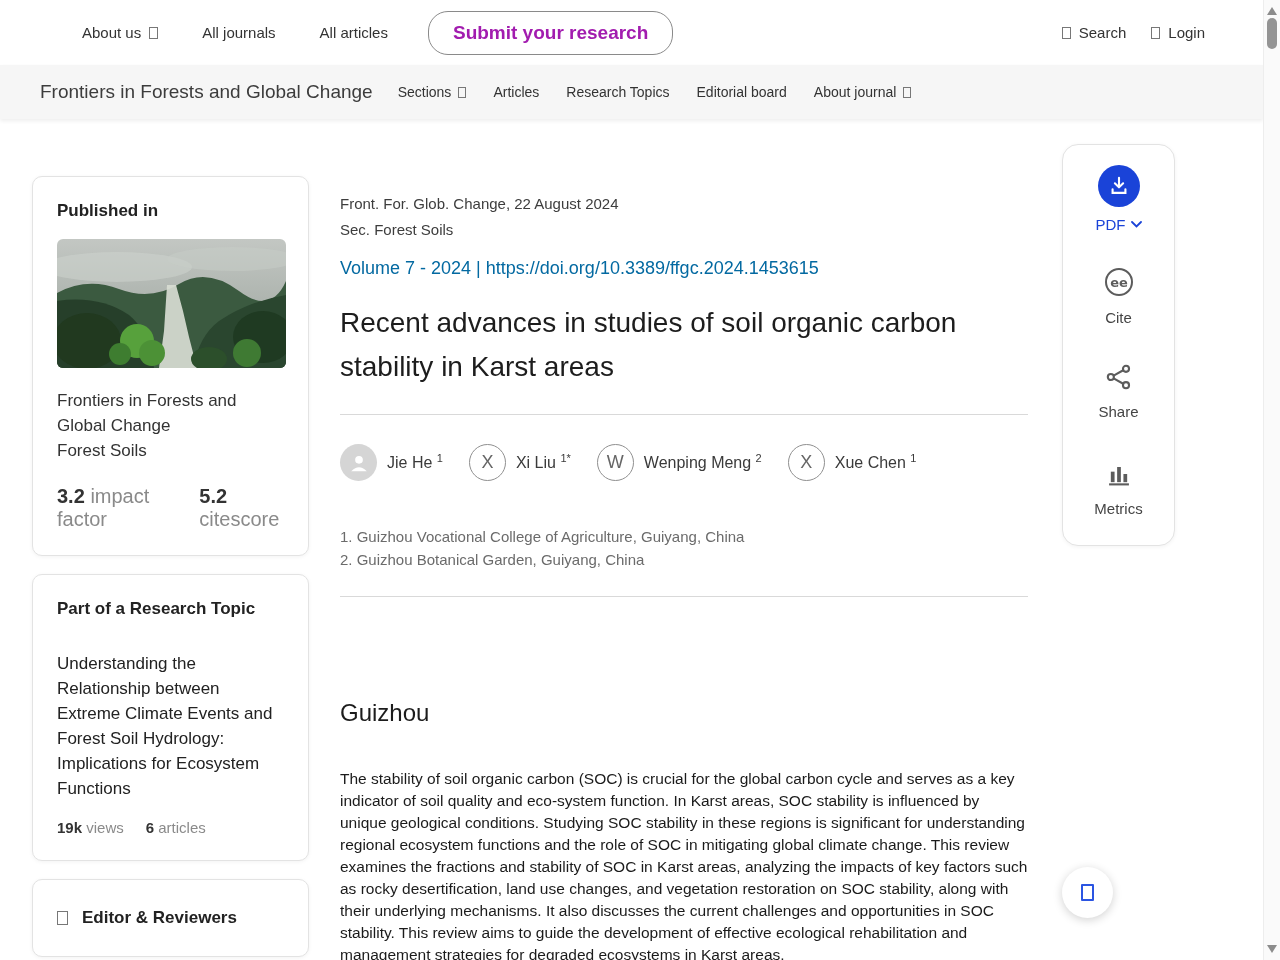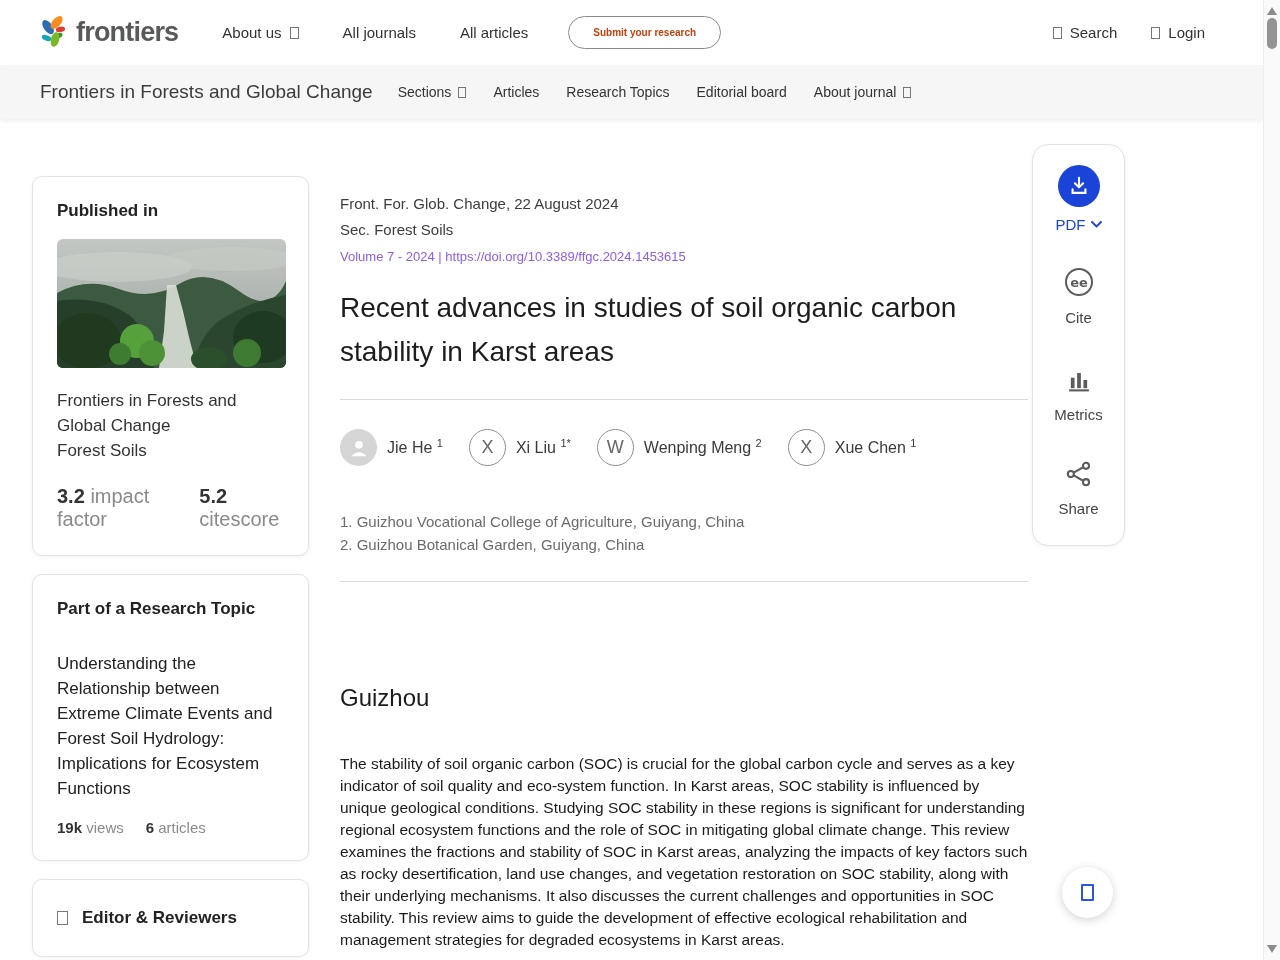--- a/index.html
+++ b/index.html
@@ -13,40 +13,40 @@
     position:absolute; top:0; left:0; width:1263px; height:65px; background:#fff;
     display:flex; align-items:center; padding:0 58px 0 38px; z-index:5;
   }
   .logo { display:flex; align-items:center; gap:7px; cursor:pointer; }
   .logo-text { font-size:27px; font-weight:bold; color:#58595b; letter-spacing:-0.8px; }
   .topnav-links { display:flex; align-items:center; gap:44px; margin-left:44px; }
   .topnav-link { font-size:15px; color:#333; cursor:pointer; display:flex; align-items:center; gap:8px; }
   .tofu { display:inline-block; width:9px; height:12px; border:1px solid #777; background:transparent; }
   .submit-btn {
     margin-left:40px; border:1px solid #8a8a8a; border-radius:20px; background:#fff;
-    padding:10px 24px; font-size:10px; font-weight:bold; color:#c2410c; cursor:pointer;
+    padding:10px 24px; font-size:19px; font-weight:bold; color:#a21caf; cursor:pointer;
     font-family:"Liberation Sans", sans-serif;
   }
   .topnav-spacer { flex:1; }
-  .topnav-right { display:flex; align-items:center; gap:34px; }
+  .topnav-right { display:flex; align-items:center; gap:25px; }
   
   .subnav {
     position:absolute; top:65px; left:0; width:1263px; height:54px; background:#f6f6f6;
     display:flex; align-items:center; padding:0 40px; z-index:5;
     box-shadow:0 2px 4px rgba(0,0,0,0.07);
   }
   .subnav-title { font-size:19px; color:#3c3c3c; cursor:pointer; }
   .subnav-links { display:flex; align-items:center; gap:27px; margin-left:25px; }
   .subnav-link { font-size:14px; color:#333; cursor:pointer; display:flex; align-items:center; gap:7px; }
   .subnav-link .tofu { width:8px; height:11px; }
   
   .content { position:absolute; top:119px; left:0; width:1263px; height:841px; }
   .col-left  { position:absolute; left:32px;  top:57px; width:277px; }
   .col-main  { position:absolute; left:340px; top:60px; width:688px; }
-  .col-right { position:absolute; left:1032px; top:25px; width:93px; }
+  .col-right { position:absolute; left:1062px; top:25px; width:113px; }
   
   .card {
     background:#fff; border:1px solid #e3e3e3; border-radius:10px;
     box-shadow:0 1px 4px rgba(0,0,0,0.05); padding:24px; margin-bottom:18px;
     position:relative;
   }
   .card-h { font-size:17px; font-weight:bold; color:#222; }
   .journal-img { width:229px; height:129px; border-radius:6px; display:block; margin:18px 0 20px; }
   .journal-link { font-size:17px; line-height:25px; color:#333; cursor:pointer; }
   .metrics-row { display:flex; gap:32px; margin-top:22px; font-size:20px; }
@@ -55,21 +55,21 @@
   .stats-row { display:flex; gap:22px; margin-top:18px; font-size:15px; }
   .row-card { padding:28px 24px; display:flex; align-items:center; gap:14px; cursor:pointer; }
   .row-card .tofu { width:11px; height:14px; }
   .row-label-bold { font-size:17px; font-weight:bold; color:#222; }
   .row-label { font-size:17px; color:#222; }
   .outline-card { height:150px; padding:16px 24px; }
   
   .article-type { font-size:18px; color:#222; }
   .meta-line1 { margin-top:16px; font-size:15px; color:#3d3d3d; }
   .meta-line2 { margin-top:9px;  font-size:15px; color:#3d3d3d; }
-  .meta-line3 { margin-top:11px; font-size:13px; color:#8b5cf6; }
+  .meta-line3 { margin-top:20px; font-size:18px; color:#0369a1; }
   .article-title { margin-top:22px; font-size:28px; font-weight:400; line-height:44px; color:#1d1d1d; }
   .hr { border:none; border-top:1px solid #d9d9d9; margin-top:25px; }
   .authors { display:flex; align-items:flex-end; flex-wrap:wrap; gap:26px; margin-top:29px; }
   .author { display:flex; align-items:center; gap:10px; cursor:pointer; }
   .avatar { width:37px; height:37px; border-radius:50%; display:flex; align-items:center; justify-content:center; flex:0 0 auto; }
   .avatar.gray { background:#d5d5d5; }
   .avatar.letter { background:#fff; border:1px solid #909090; color:#666; font-size:18px; }
   .author-name { font-size:16px; color:#3a3a3a; }
   .author-name sup { font-size:11px; }
   .affiliations { margin-top:44px; font-size:15px; line-height:23px; color:#6b6b6b; }
@@ -105,33 +105,20 @@
   .sb-thumb { position:absolute; top:18px; left:3px; width:10px; height:31px; background:#949494; border-radius:5px; }
   .sb-down { position:absolute; bottom:7px; left:3px; width:0; height:0;
     border-left:5.5px solid transparent; border-right:5.5px solid transparent; border-top:8px solid #8c8c8c; }
 </style>
 </head>
 <body>
 
 <div class="page">
 
   <header class="topnav">
-    <div class="logo">
-      <span>
-        <svg width="31" height="36" viewBox="0 0 40 44">
-          <ellipse cx="13" cy="17" rx="5.6" ry="10.5" transform="rotate(-35 13 17)" fill="#2B6CB3"></ellipse>
-          <ellipse cx="24" cy="11" rx="5.4" ry="10" transform="rotate(42 24 11)" fill="#F68E1E"></ellipse>
-          <ellipse cx="29" cy="20" rx="3.4" ry="6" transform="rotate(78 29 20)" fill="#E03C31"></ellipse>
-          <ellipse cx="11" cy="31" rx="3.4" ry="6.4" transform="rotate(-70 11 31)" fill="#0FA9B8"></ellipse>
-          <ellipse cx="27" cy="28" rx="3" ry="5" transform="rotate(60 27 28)" fill="#3E8E2F"></ellipse>
-          <ellipse cx="22" cy="33" rx="5.4" ry="9.6" transform="rotate(14 22 33)" fill="#77B929"></ellipse>
-        </svg>
-      </span>
-      <span class="logo-text">frontiers</span>
-    </div>
     <nav class="topnav-links">
       <span class="topnav-link">
         <span>About us</span>
         <span class="tofu"></span>
       </span>
       <span class="topnav-link">
         <span>All journals</span>
       </span>
       <span class="topnav-link">
         <span>All articles</span>
@@ -306,38 +293,38 @@
             <path d="M1 1 L5.5 5.5 L10 1" stroke="#1a43d8" stroke-width="1.8" fill="none" stroke-linecap="round"></path>
           </svg>
         </div>
         <div class="action">
           <svg width="30" height="30" viewBox="0 0 30 30">
             <circle cx="15" cy="15" r="13" stroke="#5c5c5c" stroke-width="2" fill="none"></circle>
             <text x="15" y="19.5" font-size="13" font-weight="bold" fill="#5c5c5c" text-anchor="middle" font-family="DejaVu Sans, sans-serif">ee</text>
           </svg>
           <div class="action-label">Cite</div>
         </div>
+        <div class="action" style="margin-top:37px;">
+          <svg width="28" height="28" viewBox="0 0 24 24">
+            <circle cx="18" cy="5" r="2.6" stroke="#5c5c5c" stroke-width="1.8" fill="none"></circle>
+            <circle cx="5" cy="12" r="2.6" stroke="#5c5c5c" stroke-width="1.8" fill="none"></circle>
+            <circle cx="18" cy="19" r="2.6" stroke="#5c5c5c" stroke-width="1.8" fill="none"></circle>
+            <path d="M7.4 10.8 L15.6 6.2 M7.4 13.2 L15.6 17.8" stroke="#5c5c5c" stroke-width="1.8"></path>
+          </svg>
+          <div class="action-label">Share</div>
+        </div>
         <div class="action" style="margin-top:40px;">
           <svg width="28" height="28" viewBox="0 0 24 24">
             <rect x="5" y="10" width="3.2" height="9" fill="#5c5c5c"></rect>
             <rect x="10.4" y="6" width="3.2" height="13" fill="#5c5c5c"></rect>
             <rect x="15.8" y="12" width="3.2" height="7" fill="#5c5c5c"></rect>
             <rect x="3.5" y="20" width="17" height="1.8" fill="#5c5c5c"></rect>
           </svg>
           <div class="action-label">Metrics</div>
         </div>
-        <div class="action" style="margin-top:37px;">
-          <svg width="28" height="28" viewBox="0 0 24 24">
-            <circle cx="18" cy="5" r="2.6" stroke="#5c5c5c" stroke-width="1.8" fill="none"></circle>
-            <circle cx="5" cy="12" r="2.6" stroke="#5c5c5c" stroke-width="1.8" fill="none"></circle>
-            <circle cx="18" cy="19" r="2.6" stroke="#5c5c5c" stroke-width="1.8" fill="none"></circle>
-            <path d="M7.4 10.8 L15.6 6.2 M7.4 13.2 L15.6 17.8" stroke="#5c5c5c" stroke-width="1.8"></path>
-          </svg>
-          <div class="action-label">Share</div>
-        </div>
       </div>
     </aside>
 
     <div class="chat-fab">
       <span class="tofu-blue"></span>
     </div>
   </div>
 
   <div class="scrollbar">
     <div class="sb-up"></div>

